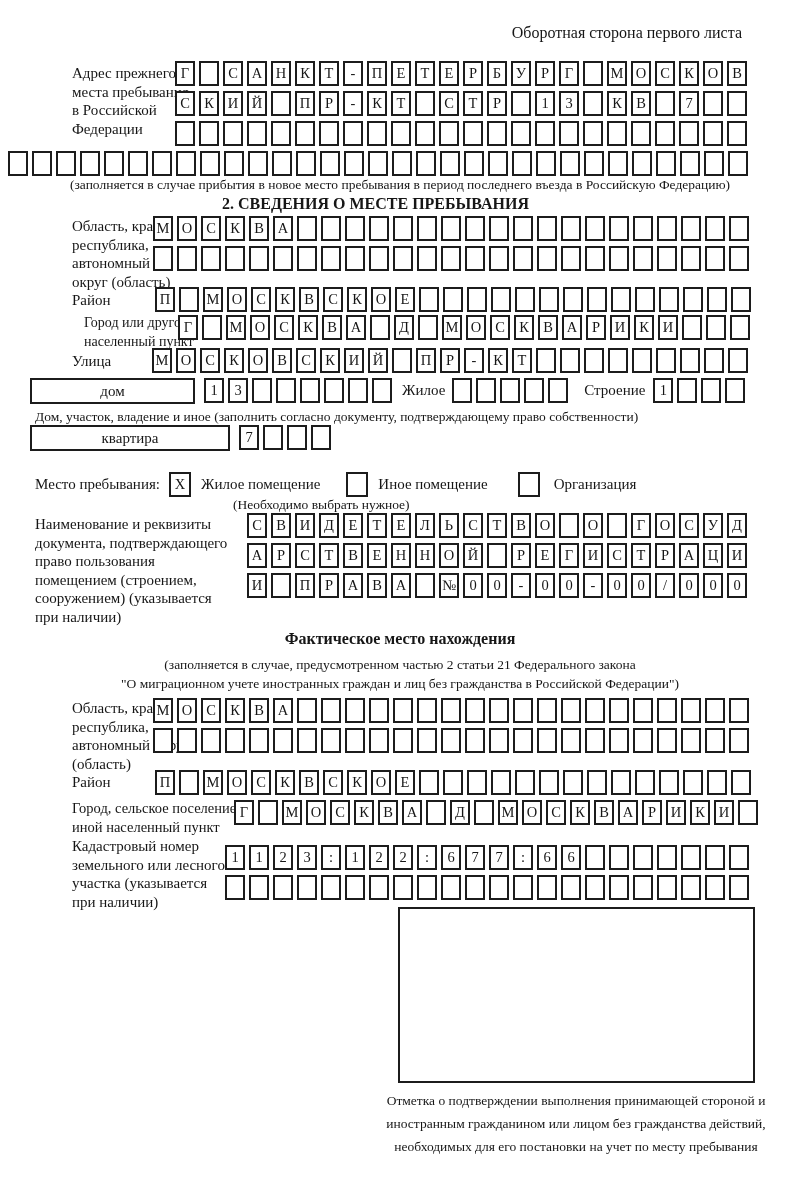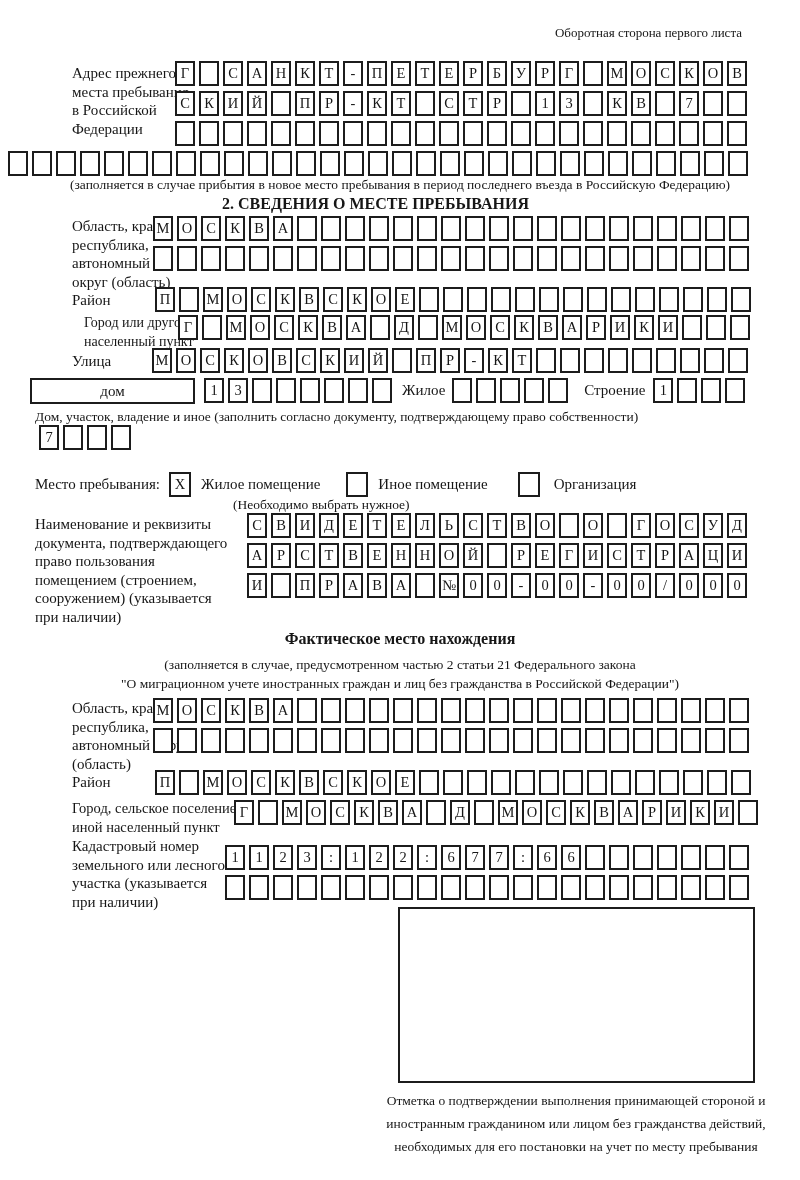--- a/index.html
+++ b/index.html
@@ -20,21 +20,21 @@
   .hrow{display:flex;align-items:flex-start;}
   .inlabel{font-size:15px;line-height:25px;}
   .stay{display:flex;align-items:center;font-size:15px;}
   .stampbox{box-sizing:border-box;border:2px solid #1c1c1c;background:#fff;}
 </style>
 </head>
 <body>
 
 <div class="page">
 
-  <div class="abs note" style="top:24px;right:58px;font-size:13px;">Оборотная сторона первого листа</div>
+  <div class="abs note" style="top:24px;right:58px;font-size:16px;">Оборотная сторона первого листа</div>
 
   <div class="abs label" style="top:64px;left:72px;font-family:Liberation Serif, serif;">Адрес прежнего
 места пребывания
 в Российской
 Федерации</div>
   <div class="abs grid" style="top:61px;left:175px;">
     <div class="cellrow">
         <span class="cell">Г</span>
         <span class="cell"></span>
         <span class="cell">С</span>
@@ -330,20 +330,21 @@
     <div class="cellrow">
         <span class="cell">1</span>
         <span class="cell"></span>
         <span class="cell"></span>
         <span class="cell"></span>
       </div>
   </div>
   <div class="abs note" style="top:408px;left:35px;">Дом, участок, владение и иное (заполнить согласно документу, подтверждающему право собственности)</div>
 
   <div class="abs hrow" style="top:425px;left:30px;">
+    <div class="widebox" style="width:200px;">квартира</div>
     <div class="cellrow" style="margin-left:9px;">
         <span class="cell">7</span>
         <span class="cell"></span>
         <span class="cell"></span>
         <span class="cell"></span>
       </div>
   </div>
 
   <div class="abs stay" style="top:472px;left:35px;text-align:right;">
     <span>Место пребывания:</span>

